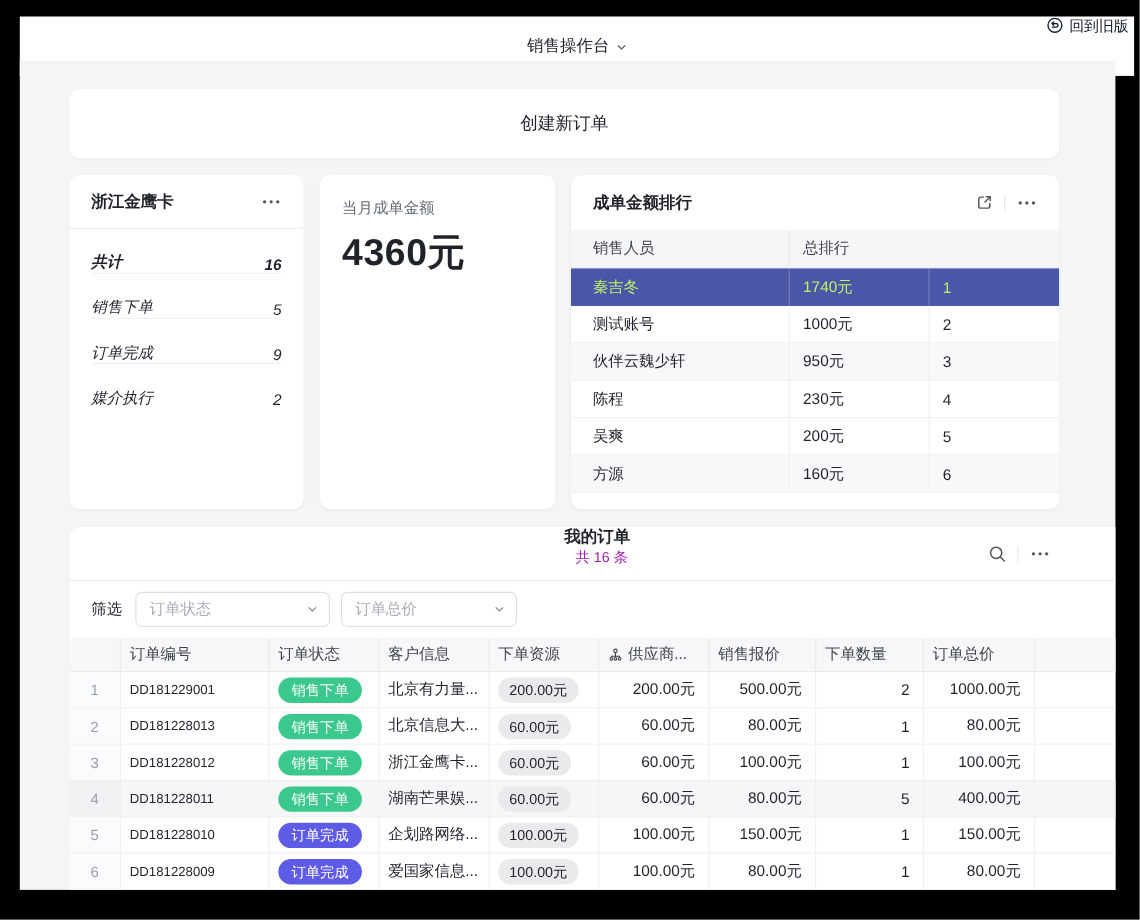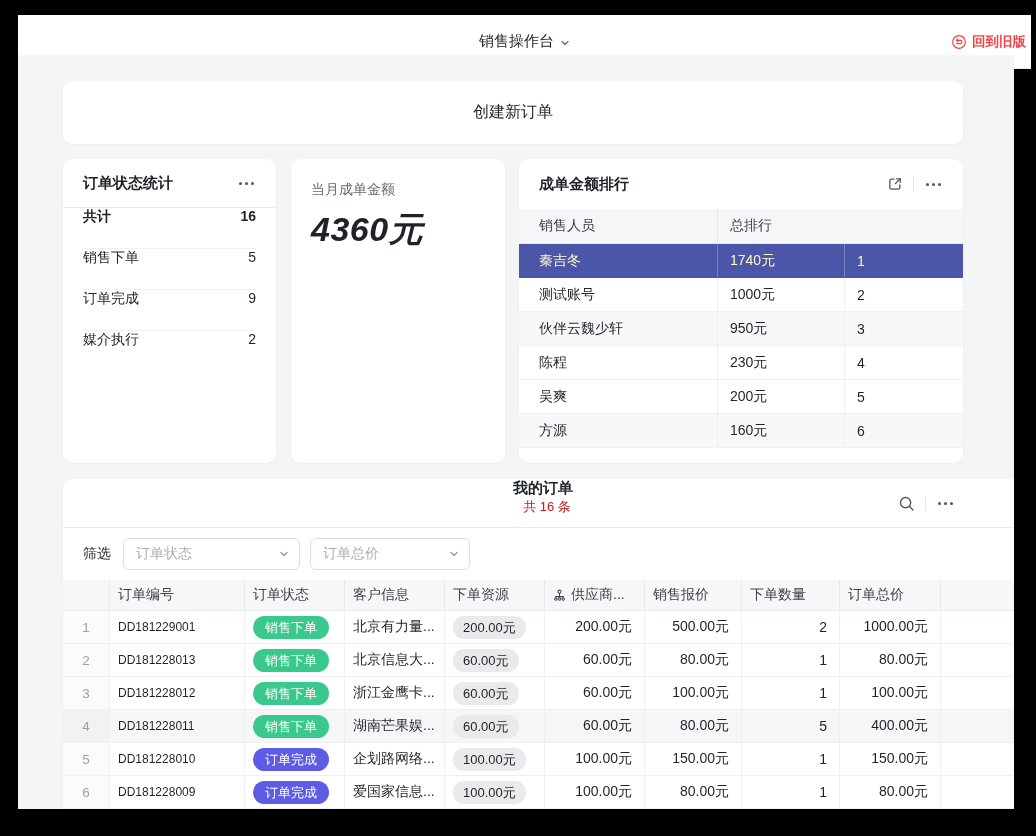--- a/index.html
+++ b/index.html
@@ -10,72 +10,72 @@
   }
   svg{display:block;}
   
   .app-header{
     position:absolute;left:18px;top:15px;width:1013px;height:53px;background:#fff;
     border-bottom:1px solid #e8eaec;display:flex;align-items:center;justify-content:center;
   }
   .header-title{display:flex;align-items:center;gap:6px;font-size:15px;font-weight:500;cursor:pointer;}
   .header-title .chev{color:#646a73;margin-top:2px;}
   .header-back{
-    position:absolute;right:5px;top:0;height:100%;display:flex;align-items:center;gap:5px;
-    font-size:13.5px;color:#ef4444;cursor:pointer;font-weight:bold;
+    position:absolute;right:5px;top:0;height:100%;display:flex;align-items:flex-start;gap:5px;
+    font-size:13.5px;color:#0f172a;cursor:pointer;
   }
   
   .content{position:absolute;left:18px;top:55px;width:996px;height:754px;background:#f4f5f6;overflow:hidden;}
   .card{position:absolute;background:#fff;border-radius:10px;box-shadow:0 1px 3px rgba(31,35,41,0.04);}
   
   .create-card{left:45px;top:26px;width:900px;height:63px;display:flex;align-items:center;justify-content:center;
     font-size:16px;font-weight:500;cursor:pointer;}
   
   .card-head{height:48px;display:flex;align-items:center;justify-content:space-between;padding:0 20px;}
   .card-title{font-size:15px;font-weight:bold;}
   .dots{display:flex;gap:3px;cursor:pointer;padding:4px 2px;}
   .dots i{width:3px;height:3px;border-radius:50%;background:#51565d;}
   .icon-divider{width:1px;height:15px;background:#e3e5e8;}
   
   .status-card{left:45px;top:104px;width:213px;height:304px;}
   .status-card .card-head{border-bottom:1px solid #e9ebee;}
   .status-list{padding:0 20px;}
-  .status-row{height:40px;display:flex;align-items:flex-start;justify-content:space-between;
-    border-bottom:1px solid #eff1f3;font-size:14px;cursor:pointer;}
+  .status-row{height:40px;display:flex;align-items:flex-end;justify-content:space-between;
+    border-bottom:1px solid #eff1f3;font-size:14px;cursor:pointer;font-style:italic;}
   .status-row:last-child{border-bottom:none;}
   .status-row .val{font-weight:500;}
   .status-row.bold .lab,.status-row.bold .val{font-weight:bold;}
   
   .amount-card{left:273px;top:104px;width:214px;height:304px;box-sizing:border-box;padding:22px 20px;}
   .amount-label{font-size:14px;color:#646a73;}
-  .amount-value{font-size:34px;font-weight:bold;margin-top:8px;letter-spacing:.5px;font-style:italic;}
+  .amount-value{font-size:34px;font-weight:bold;margin-top:8px;letter-spacing:.5px;}
   
   .ranking-card{left:501px;top:104px;width:444px;height:304px;overflow:hidden;}
   .ranking-card .card-head{height:50px;}
   .rank-icons{display:flex;align-items:center;gap:10px;color:#51565d;}
   .rank-icons .ic{cursor:pointer;}
   .rt-head{display:flex;background:#f5f6f7;border-bottom:1px solid #e8eaec;font-size:14px;color:#3f444b;}
   .rt-person{width:199px;box-sizing:border-box;padding-left:20px;display:flex;align-items:center;border-right:1px solid #e8eaec;}
   .rt-right{flex:1;min-width:0;}
   .rt-group{height:34px;box-sizing:border-box;padding-left:12px;display:flex;align-items:center;border-bottom:1px solid #e8eaec;}
   .rt-sub{display:flex;height:34px;}
   .rt-sum{width:127px;box-sizing:border-box;padding-left:12px;display:flex;align-items:center;border-right:1px solid #e8eaec;}
   .rt-rank{flex:1;box-sizing:border-box;padding-left:12px;display:flex;align-items:center;}
   .rank-row{display:flex;height:33px;border-bottom:1px solid #eef0f2;font-size:14px;}
   .rank-row.alt{background:#f7f8f9;}
   .rc-name{width:199px;box-sizing:border-box;padding-left:20px;display:flex;align-items:center;border-right:1px solid #eef0f2;}
   .rc-sum{width:127px;box-sizing:border-box;padding-left:12px;display:flex;align-items:center;border-right:1px solid #eef0f2;}
   .rc-rank{flex:1;box-sizing:border-box;padding-left:12px;display:flex;align-items:center;}
-  .rank-row.hl{background:#4b56a8;color:#fef9c3;border-bottom-color:#4b56a8;}
+  .rank-row.hl{background:#4b56a8;color:#bef264;border-bottom-color:#4b56a8;}
   .rank-row.hl .rc-name,.rank-row.hl .rc-sum{border-right-color:rgba(255,255,255,0.25);}
   
   .orders-card{left:45px;top:424px;width:960px;height:410px;border-radius:10px 10px 0 0;}
   .orders-head{height:48px;display:flex;align-items:center;padding:0 20px;border-bottom:1px solid #e9ebee;position:relative;flex-direction:column;}
   .orders-title{font-size:15px;font-weight:bold;}
-  .orders-count{font-size:13px;color:#b91c1c;margin-left:8px;}
+  .orders-count{font-size:13px;color:#a21caf;margin-left:8px;}
   .orders-icons{position:absolute;left:835px;top:0;height:100%;display:flex;align-items:center;gap:10px;color:#51565d;}
   .orders-icons .ic{cursor:pointer;}
   .filter-bar{height:52px;display:flex;align-items:center;padding:0 20px;gap:12px;font-size:14px;}
   .dropdown{height:32px;box-sizing:border-box;border:1px solid #dcdfe3;border-radius:6px;background:#fff;
     display:flex;align-items:center;justify-content:space-between;padding:0 10px 0 12px;cursor:pointer;}
   .dropdown .ph{color:#a9adb4;font-size:14px;}
   .dropdown .chev{color:#8f959e;}
   .dd1{width:177px;}
   .dd2{width:160px;margin-left:-2px;}
   
@@ -124,21 +124,21 @@
 </div>
 
 <div class="content">
 
   <div class="card create-card">
     <span>创建新订单</span>
   </div>
 
   <div class="card status-card">
     <div class="card-head">
-      <span class="card-title">订单状态统计</span>
+      <span class="card-title">浙江金鹰卡</span>
       <span class="dots">
           <i></i>
           <i></i>
           <i></i>
         </span>
     </div>
     <div class="status-list">
       <div class="status-row bold">
         <span class="lab">共计</span>
         <span class="val">16</span>

